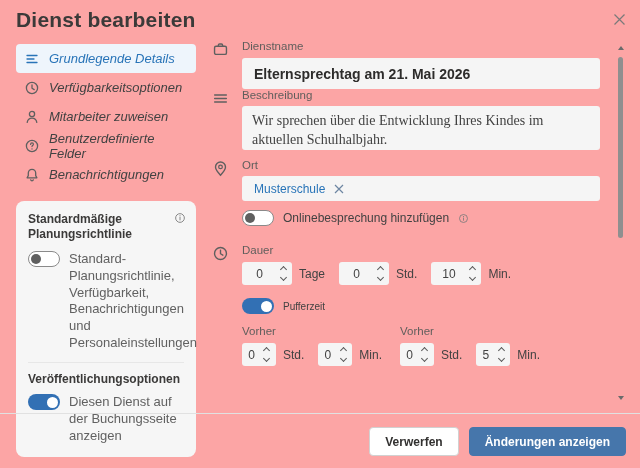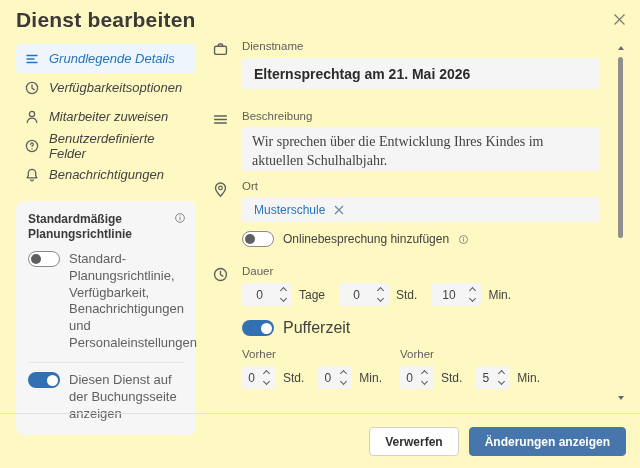--- a/index.html
+++ b/index.html
@@ -1,18 +1,18 @@
 <!DOCTYPE html>
 <html><head>
 <meta charset="utf-8">
 <style>
   * { margin:0; padding:0; box-sizing:border-box; }
   html,body { width:640px; height:468px; }
   body { font-family:"Liberation Sans","DejaVu Sans",sans-serif; background:#fff; color:#323130; overflow:hidden; }
-  .dialog { position:relative; width:640px; height:468px; background:#fef9c3; }
+  .dialog { position:relative; width:640px; height:468px; background:#fca5a5; }
 
   
   .title { position:absolute; left:16px; top:8px; font-size:21px; font-weight:700; color:#3b3a39; letter-spacing:.2px; }
   .close-btn { position:absolute; right:12px; top:10px; width:18px; height:18px; display:flex; align-items:center; justify-content:center; cursor:pointer; color:#7a7a7a; }
 
   
   .nav { position:absolute; left:16px; top:44px; width:180px;font-style:italic; }
   .nav-item { display:flex; align-items:center; gap:9px; height:29px; padding:0 8px; border-radius:4px; font-size:13px; color:#424242; cursor:pointer; }
   .nav-item.selected { background:#eef5fc; color:#2874b8; }
   .nav-item .ni { display:flex; align-items:center; }
@@ -39,38 +39,38 @@
   .icon-col { width:30px; padding-top:1px; flex:0 0 auto; color:#5f5f5f; }
   .fcontent { width:358px; }
   .flabel { font-size:11.5px; color:#605e5c; }
   .input-box { margin-top:6px; height:31px; background:#f5f5f5; border-radius:3px; display:flex; align-items:center; padding:0 12px; font-size:14px; font-weight:700; color:#2d2c2b; cursor:text; }
   .textarea-box { margin-top:5px; height:44px; background:#f5f5f5; border-radius:3px; padding:6px 10px; font-size:14px; color:#424242; line-height:1.35; cursor:text;font-family:Liberation Serif, serif; }
   .chip-field { margin-top:5px; height:25px; background:#f5f5f5; border-radius:3px; display:flex; align-items:center; padding:0 12px; gap:9px; cursor:text; }
   .chip-label { font-size:12px; color:#2874b8; }
   .chip-x { display:flex; align-items:center; cursor:pointer; color:#6d86a2; }
   .inline-toggle { display:flex; align-items:center; gap:9px; margin-top:9px; }
   .inline-toggle .tlabel { font-size:12px; color:#424242; }
-  .m-dienst { margin-bottom:21px; }
+  .m-dienst { }
   .m-beschr { margin-bottom:9px; }
   .m-ort { margin-bottom:18px; }
 
   
   .spin-row { display:flex; align-items:center; margin-top:6px; }
   .spinner { width:50px; height:23px; background:#f5f5f5; border-radius:3px; display:flex; align-items:center; overflow:hidden; }
   .spin-val { flex:1; text-align:center; font-size:12px; color:#424242; }
   .spin-btns { width:15px; display:flex; flex-direction:column; align-items:center; justify-content:center; gap:3px; padding-right:3px; }
   .chev { width:5px; height:5px; border-right:1.3px solid #5a5a5a; border-bottom:1.3px solid #5a5a5a; cursor:pointer; }
   .chev.up { transform:rotate(-135deg); margin-top:2px; }
   .chev.down { transform:rotate(45deg); margin-bottom:2px; }
   .unit { font-size:12px; color:#424242; margin:0 14px 0 7px; }
   .buffer-cols { display:flex; margin-top:11px; }
   .bcol { width:154px; }
   .bcol + .bcol { margin-left:4px; }
   .puffer-row { margin-top:13px; display:flex; align-items:center; gap:9px; }
-  .puffer-row .tlabel { font-size:16px; color:#424242; }
+  .puffer-row .tlabel { font-size:10px; color:#424242; }
 
   
   .scrollbar { position:absolute; right:14px; top:44px; width:10px; height:360px; }
   .sb-arrow { position:absolute; left:2px; width:0; height:0; border-left:3.5px solid transparent; border-right:3.5px solid transparent; cursor:pointer; }
   .sb-arrow.up { top:2px; border-bottom:4px solid #6a6a6a; }
   .sb-arrow.down { bottom:4px; border-top:4px solid #6a6a6a; }
   .sb-thumb { position:absolute; left:2px; top:13px; width:5px; height:181px; background:#8f8f8f; border-radius:3px; cursor:grab; }
 
   
   .footer-divider { position:absolute; left:0; right:0; top:413px; border-top:1px solid #e1e1e1; }
@@ -153,20 +153,21 @@
           <circle cx="8" cy="5.1" r=".8" fill="#7a7a7a"></circle>
         </svg>
     </div>
     <div class="toggle-row">
       <div class="toggle off">
           <div class="knob"></div>
         </div>
       <div class="toggle-desc">Standard-Planungsrichtlinie, Verfügbarkeit, Benachrichtigungen und Personaleinstellungen</div>
     </div>
     <hr class="card-divider">
+    <div class="card-subtitle">Veröffentlichungsoptionen</div>
     <div class="toggle-row">
       <div class="toggle on">
           <div class="knob"></div>
         </div>
       <div class="toggle-desc">Diesen Dienst auf der Buchungsseite anzeigen</div>
     </div>
   </div>
 
   <div class="main">
 

